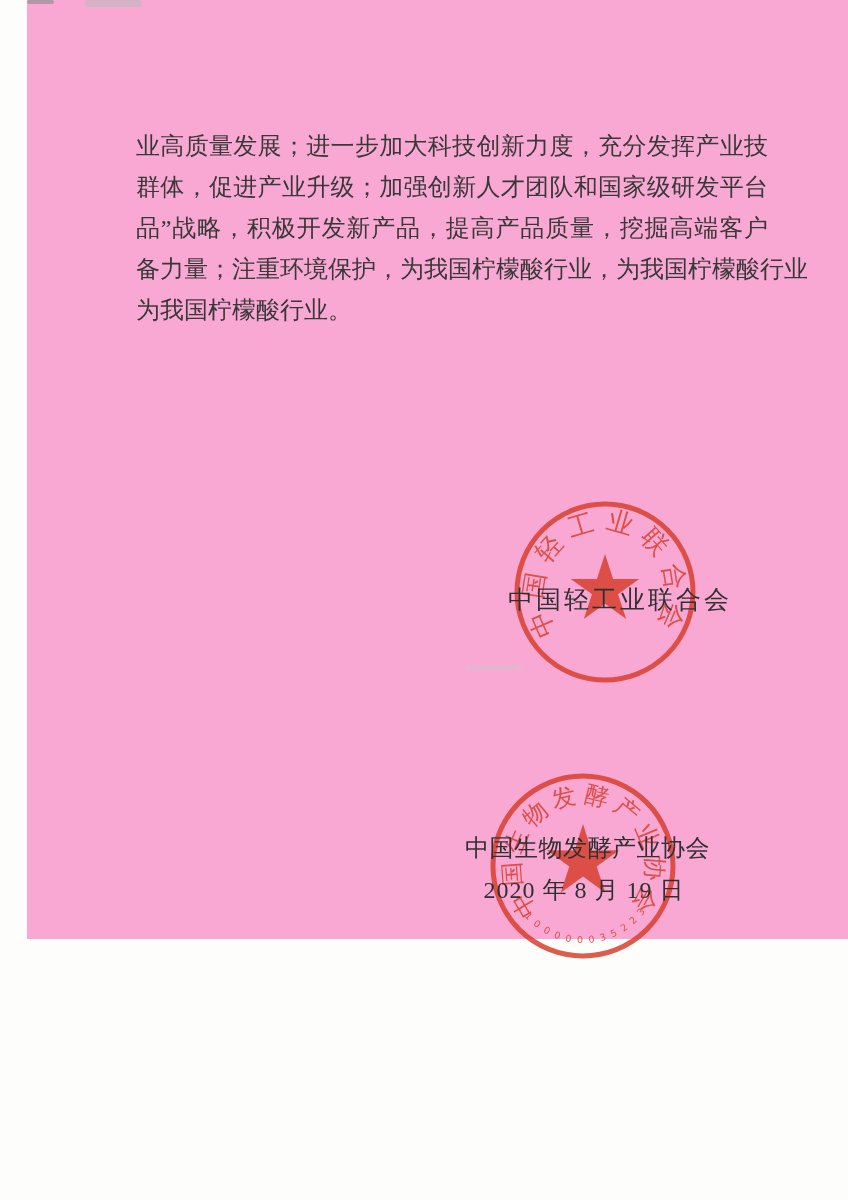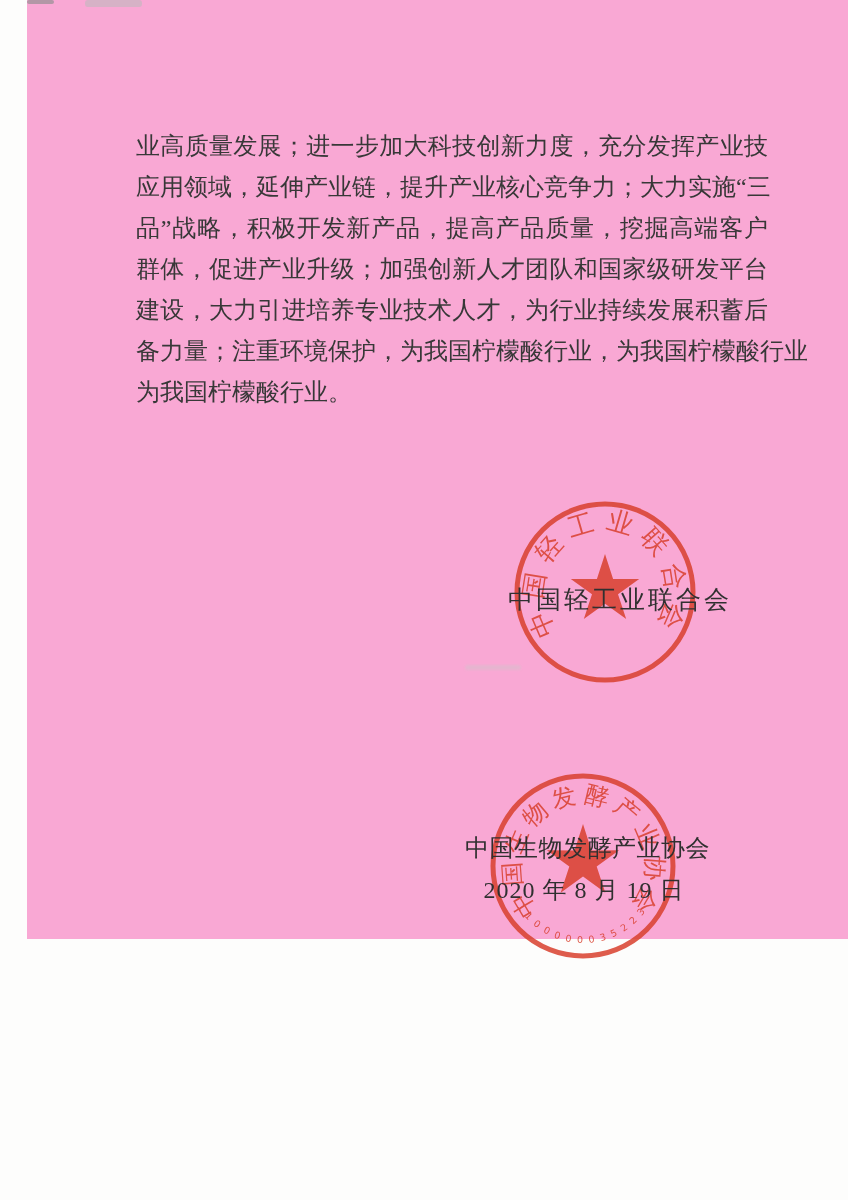--- a/index.html
+++ b/index.html
@@ -70,24 +70,22 @@
 <body>
 
 <div class="page">
 
   <div class="artifact a1"></div>
   <div class="artifact a2"></div>
   <div class="artifact a3"></div>
 
   <div class="body-text">
     <div class="line">业高质量发展；进一步加大科技创新力度，充分发挥产业技</div>
-    <div class="line">应用领域，延伸产业链，提升产业核心竞争力；大力实施“三</div>
+    <div class="line">群体，促进产业升级；加强创新人才团队和国家级研发平台</div>
     <div class="line">品”战略，积极开发新产品，提高产品质量，挖掘高端客户</div>
-    <div class="line">群体，促进产业升级；加强创新人才团队和国家级研发平台</div>
-    <div class="line">建设，大力引进培养专业技术人才，为行业持续发展积蓄后</div>
     <div class="line">备力量；注重环境保护，为我国柠檬酸行业，为我国柠檬酸行业</div>
     <div class="line last">为我国柠檬酸行业。</div>
   </div>
 
   <svg class="seal seal1" width="210" height="210" viewBox="0 0 210 210">
     <defs>
       <path id="s1arc" d="M 57.5 144.9 A 62 62 0 1 1 152.5 144.9" fill="none"></path>
     </defs>
     <circle class="seal-ring" cx="105" cy="105" r="88" stroke="#d9402e"></circle>
     <polygon points="105,67 113.1,91.9 139.2,91.9 118,107.2 126.2,132.1 105,116.7 83.8,132.1 92,107.2 70.8,91.9 96.9,91.9" fill="#d9402e"></polygon>

